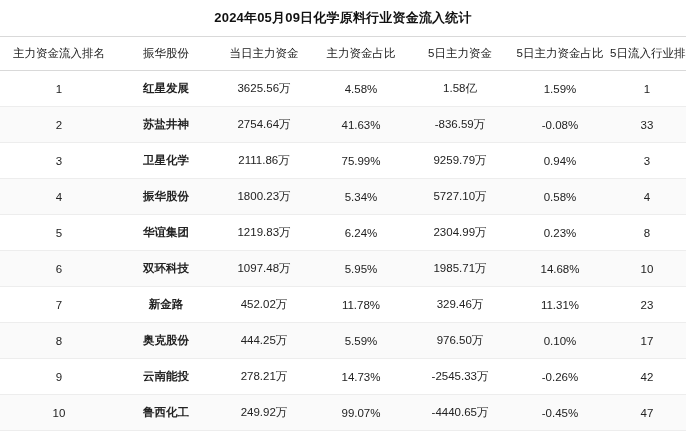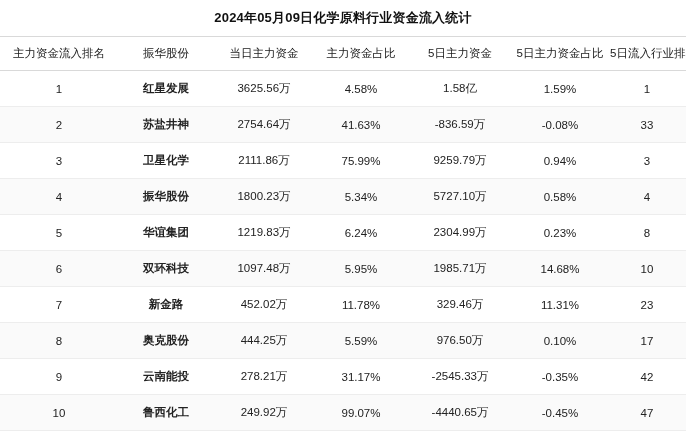--- a/index.html
+++ b/index.html
@@ -166,23 +166,23 @@
         <td>444.25万</td>
         <td>5.59%</td>
         <td>976.50万</td>
         <td>0.10%</td>
         <td>17</td>
       </tr>
       <tr>
         <td>9</td>
         <td class="stock-name">云南能投</td>
         <td>278.21万</td>
-        <td>31.17%</td>
+        <td>14.73%</td>
         <td>-2545.33万</td>
-        <td>-0.35%</td>
+        <td>-0.26%</td>
         <td>42</td>
       </tr>
       <tr class="row-alt">
         <td>10</td>
         <td class="stock-name">鲁西化工</td>
         <td>249.92万</td>
         <td>99.07%</td>
         <td>-4440.65万</td>
         <td>-0.45%</td>
         <td>47</td>

